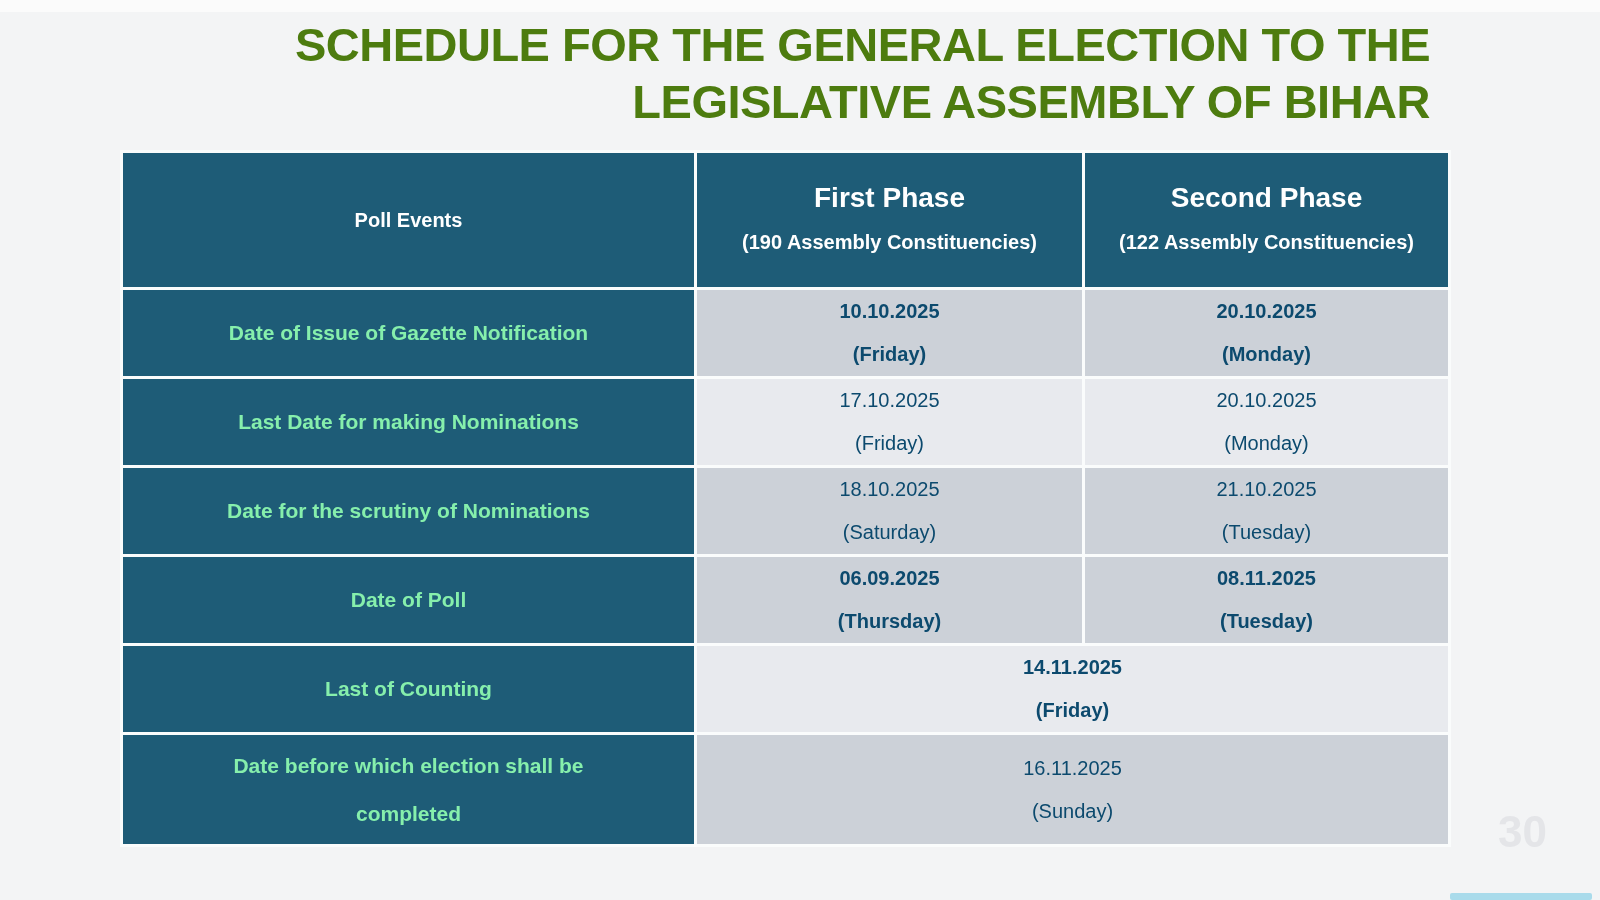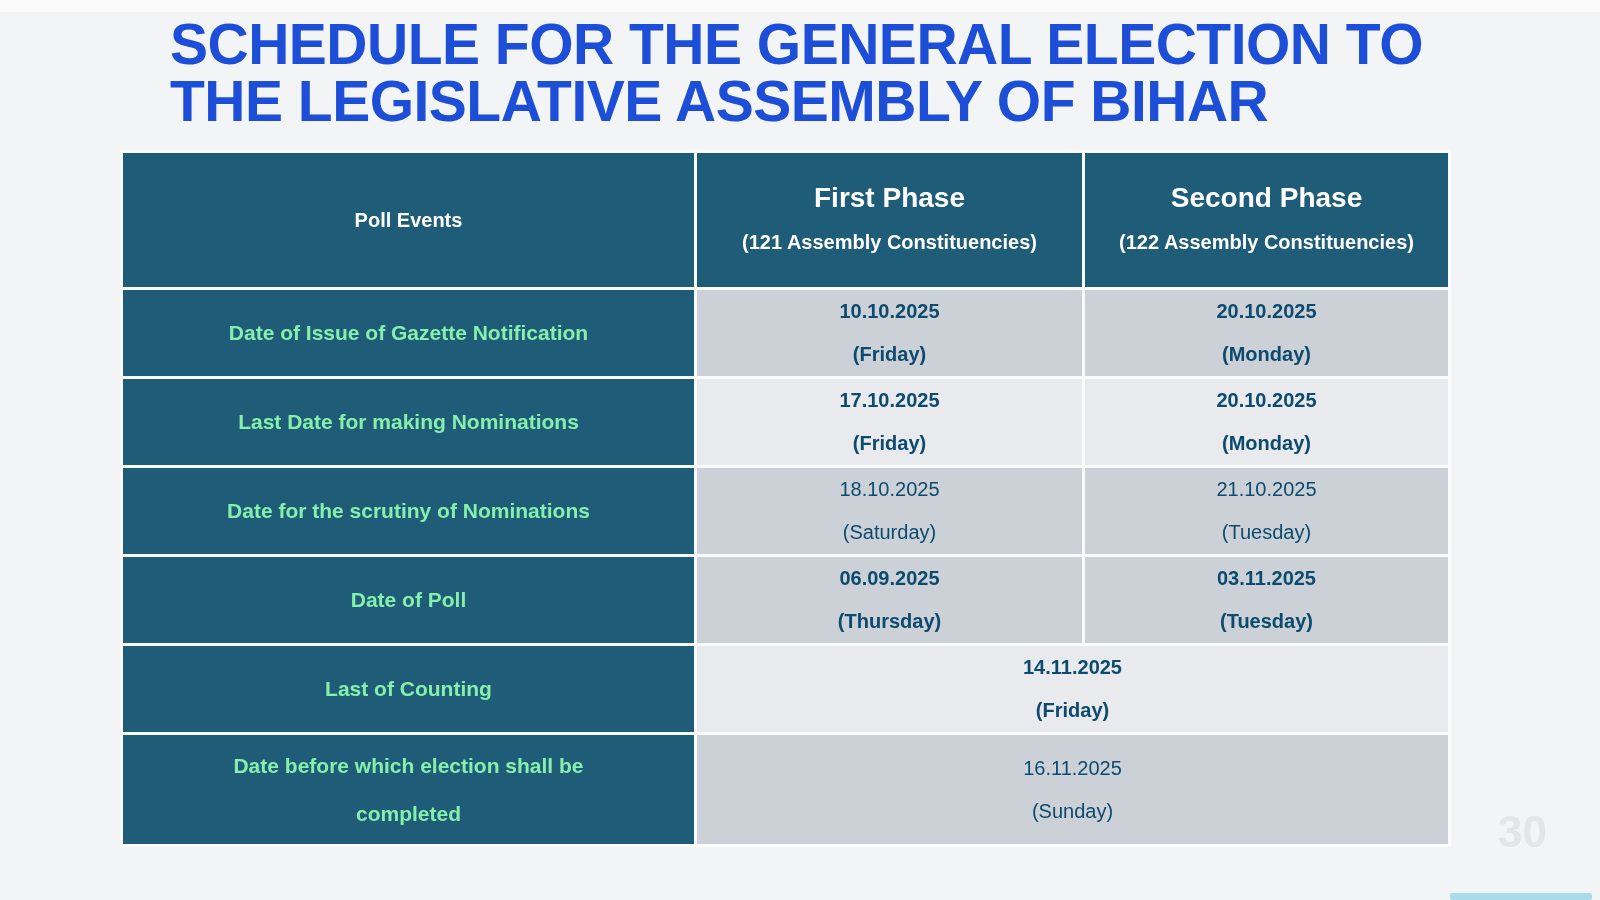--- a/index.html
+++ b/index.html
@@ -14,23 +14,23 @@
   }
   .top-strip {
     position: absolute; left: 0; top: 0; width: 1600px; height: 12px;
     background: #fbfbfb;
   }
   .slide-title {
     position: absolute;
     top: 16px;
     left: 170px;
     width: 1260px;
-    text-align: left;
-    color: #1d4ed8;
-    font-size: 57px;
+    text-align: right;
+    color: #4d7c0f;
+    font-size: 47px;
     font-weight: bold;
     line-height: 57px;
     letter-spacing: -0.5px;
   }
   table.schedule {
     position: absolute;
     left: 120px;
     top: 150px;
     width: 1328px;
     border-collapse: collapse;
@@ -58,21 +58,21 @@
     background: #1e5c77;
     color: #86efac;
     font-weight: bold;
     font-size: 21px;
     line-height: 48px;
     white-space: pre-line;
   }
   .val-cell { color: #0c4a6e; font-size: 20px; }
   .val-cell .vline { line-height: 43px; }
   tr.shade-gray  .val-cell { background: #ccd1d8; }
-  tr.shade-light .val-cell { background: #e8eaee; font-weight: bold; }
+  tr.shade-light .val-cell { background: #e8eaee; }
   tr.bold-vals .val-cell { font-weight: bold; }
   tr.r-std  { height: 85px; }
   tr.r-tall { height: 95px; }
   tr.r-last { height: 112px; }
   .page-number {
     position: absolute;
     left: 1498px;
     top: 810px;
     font-size: 44px;
     font-weight: bold;
@@ -104,21 +104,21 @@
         <col class="c3">
       </colgroup>
 
     <tbody>
         <tr class="header-row">
       <th class="hdr-cell">
         <div class="hline">Poll Events</div>
       </th>
       <th class="hdr-cell">
         <div class="hline phase-title">First Phase</div>
-        <div class="hline">(121 Assembly Constituencies)</div>
+        <div class="hline">(190 Assembly Constituencies)</div>
       </th>
       <th class="hdr-cell">
         <div class="hline phase-title">Second Phase</div>
         <div class="hline">(122 Assembly Constituencies)</div>
       </th>
     </tr>
 
     <tr class="r-std shade-gray bold-vals">
       <td class="event-cell">Date of Issue of Gazette Notification</td>
       <td class="val-cell">
@@ -156,21 +156,21 @@
     </tr>
 
 
     <tr class="r-std shade-gray bold-vals">
       <td class="event-cell">Date of Poll</td>
       <td class="val-cell">
         <div class="vline">06.09.2025</div>
         <div class="vline">(Thursday)</div>
       </td>
       <td class="val-cell">
-        <div class="vline">03.11.2025</div>
+        <div class="vline">08.11.2025</div>
         <div class="vline">(Tuesday)</div>
       </td>
     </tr>
 
     <tr class="r-std shade-light bold-vals">
       <td class="event-cell">Last of Counting</td>
       <td class="val-cell" colspan="2">
         <div class="vline">14.11.2025</div>
         <div class="vline">(Friday)</div>
       </td>

